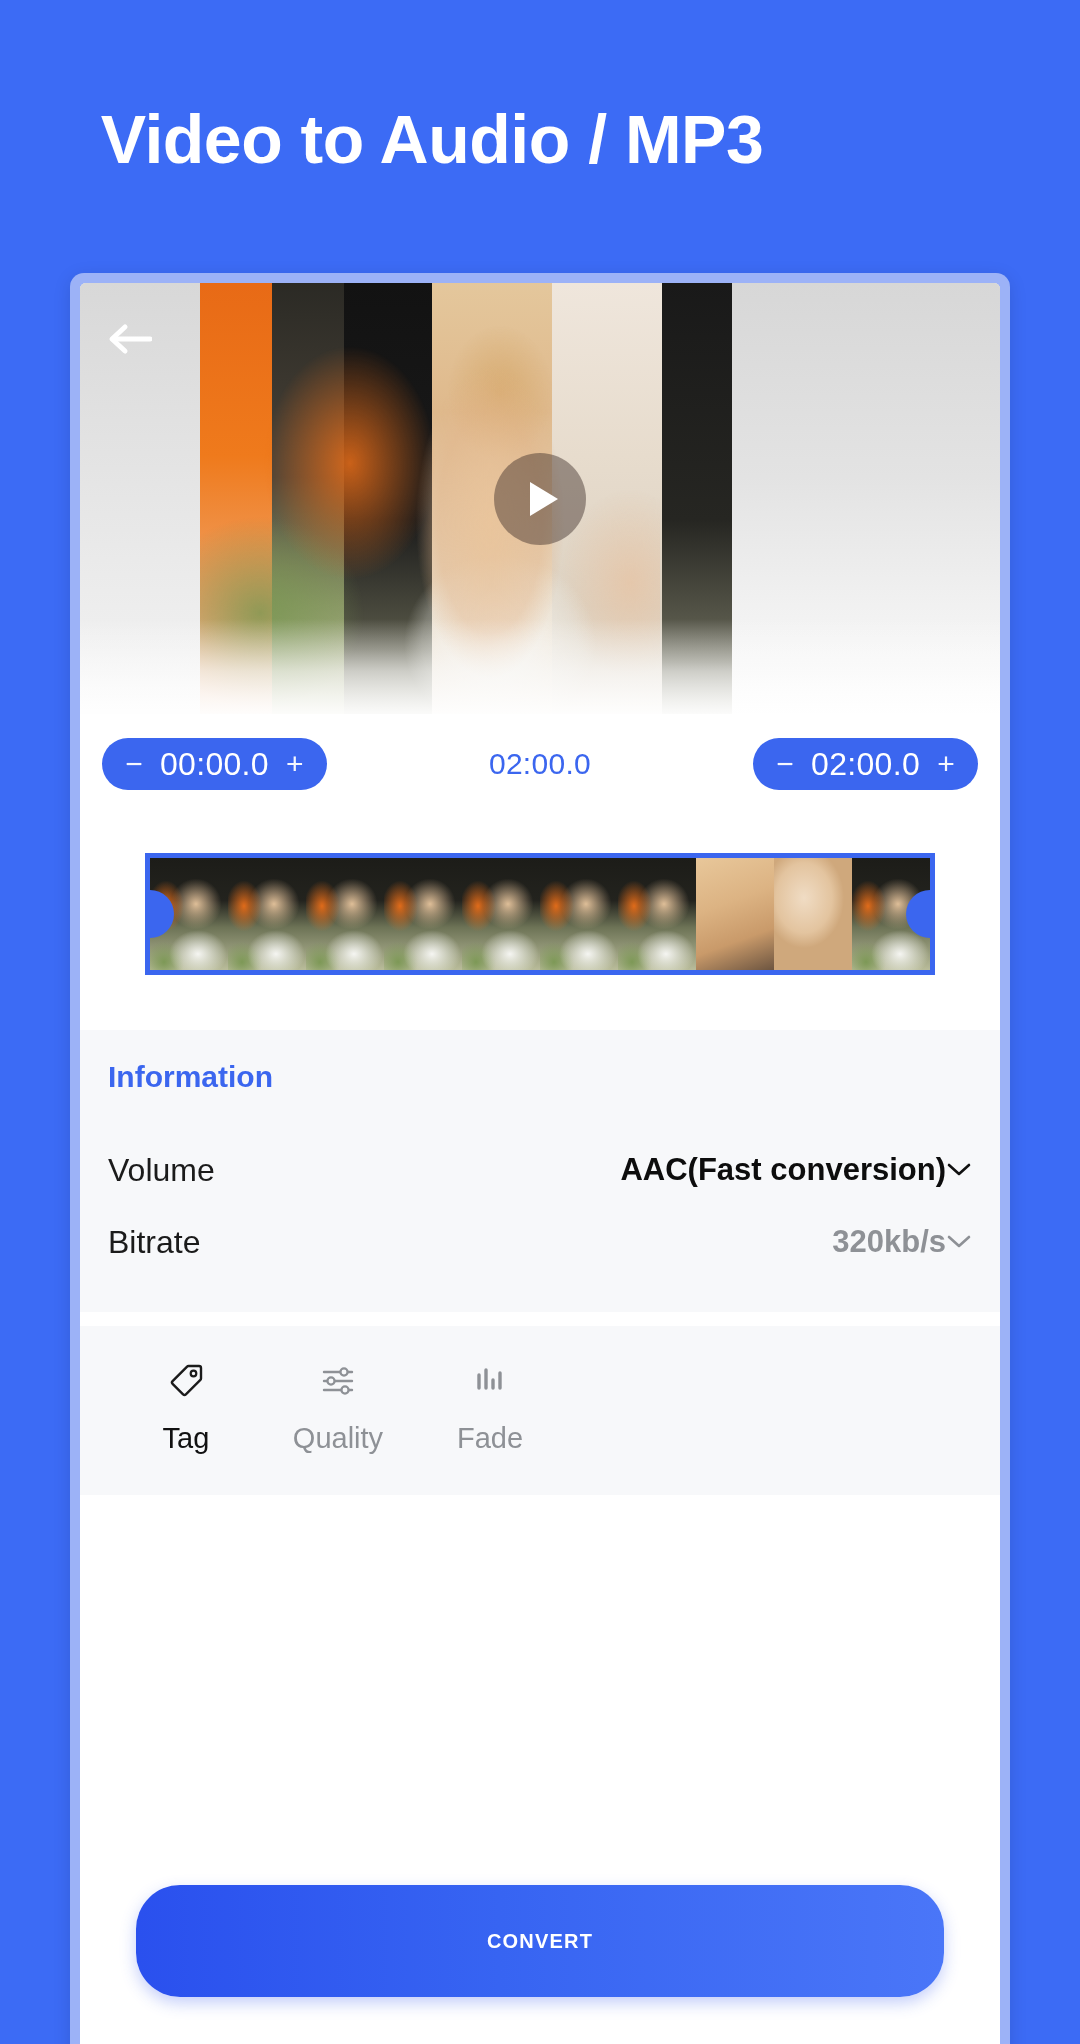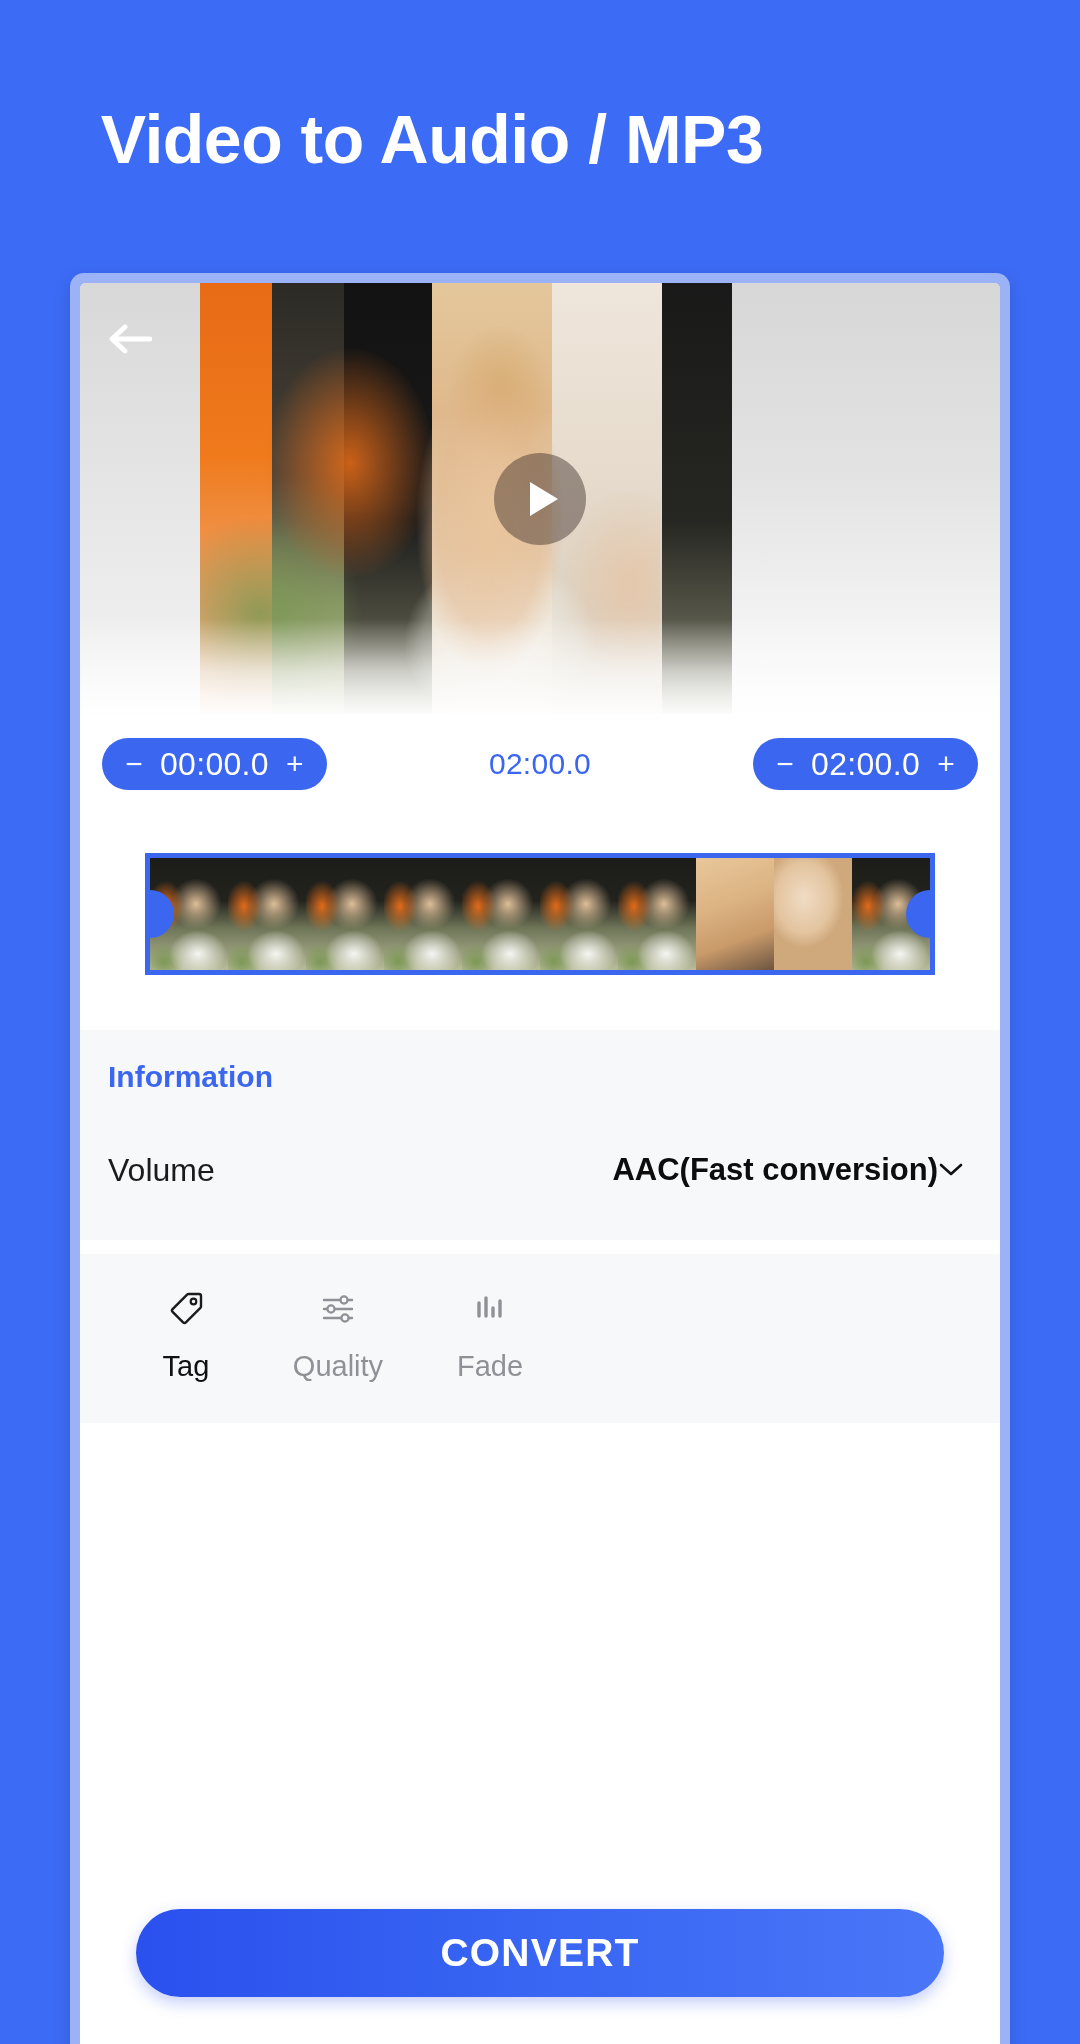--- a/index.html
+++ b/index.html
@@ -185,21 +185,21 @@
     cursor: pointer;
   }
   .handle-left  { left: -24px; }
   .handle-right { right: -24px; }
 
   
   .divider-gap { flex: none; height: 16px; background: #FFFFFF; }
   .info-panel {
     flex: none;
     background: #F7F8FA;
-    padding: 30px 36px 34px 28px;
+    padding: 30px 28px 34px 28px;
   }
   .info-title {
     color: #3B66EF; font-size: 30px; font-weight: bold;
     margin-bottom: 40px;
   }
   .info-row {
     display: flex; align-items: center; justify-content: space-between;
     height: 72px;
   }
   .info-label { font-size: 32px; color: #1b1b1b; }
@@ -230,26 +230,26 @@
   .tool-icon { height: 42px; display: flex; align-items: center; justify-content: center; }
 
   
   .spacer { flex: 1 1 auto; background: #FFFFFF; }
   .convert-wrap {
     flex: none;
     background: #FFFFFF;
     padding: 0 56px 66px 56px;
   }
   .convert-btn {
-    width: 100%; height: 88px;
+    width: 100%; height: 112px;
     border: none;
     border-radius: 44px;
     background: linear-gradient(90deg,#2A50EE 0%, #3764F2 45%, #4A76F8 100%);
     color: #FFFFFF;
-    font-size: 39px;
+    font-size: 20px;
     font-weight: bold;
     letter-spacing: 1.2px;
     cursor: pointer;
     box-shadow: 0 6px 16px rgba(42,80,238,0.28);
     font-family: "Liberation Sans", sans-serif;
   }
 </style>
 </head>
 <body>
 
@@ -323,20 +323,31 @@
         <span class="info-value-wrap">
           <span class="info-value">AAC(Fast conversion)</span>
           <span>
             <svg class="chev" width="26" height="16" viewBox="0 0 26 16" fill="none" aria-hidden="true">
               <path d="M3 3 L13 12 L23 3" stroke="#111111" stroke-width="2.6" stroke-linecap="round" stroke-linejoin="round"></path>
             </svg>
           </span>
         </span>
       </div>
 
+      <div class="info-row">
+        <span class="info-label">Bitrate</span>
+        <span class="info-value-wrap">
+          <span class="info-value muted">320kb/s</span>
+          <span>
+            <svg class="chev" width="26" height="16" viewBox="0 0 26 16" fill="none" aria-hidden="true">
+              <path d="M3 3 L13 12 L23 3" stroke="#8E9196" stroke-width="2.6" stroke-linecap="round" stroke-linejoin="round"></path>
+            </svg>
+          </span>
+        </span>
+      </div>
     </div>
 
     <div class="panel-sep"></div>
 
     <div class="tools">
       <div class="tool active">
         <span class="tool-icon">
           <svg width="40" height="40" viewBox="0 0 40 40" fill="none" aria-hidden="true">
             <path d="M22.5 5 H33 a2 2 0 0 1 2 2 V17.5 a2 2 0 0 1-.6 1.4 L19.9 33.4 a2 2 0 0 1-2.8 0 L6.6 22.9 a2 2 0 0 1 0-2.8 L21.1 5.6 A2 2 0 0 1 22.5 5 Z" stroke="#1b1b1b" stroke-width="2.4" stroke-linejoin="round"></path>
             <circle cx="27.5" cy="12.5" r="2.8" stroke="#1b1b1b" stroke-width="2.2"></circle>

